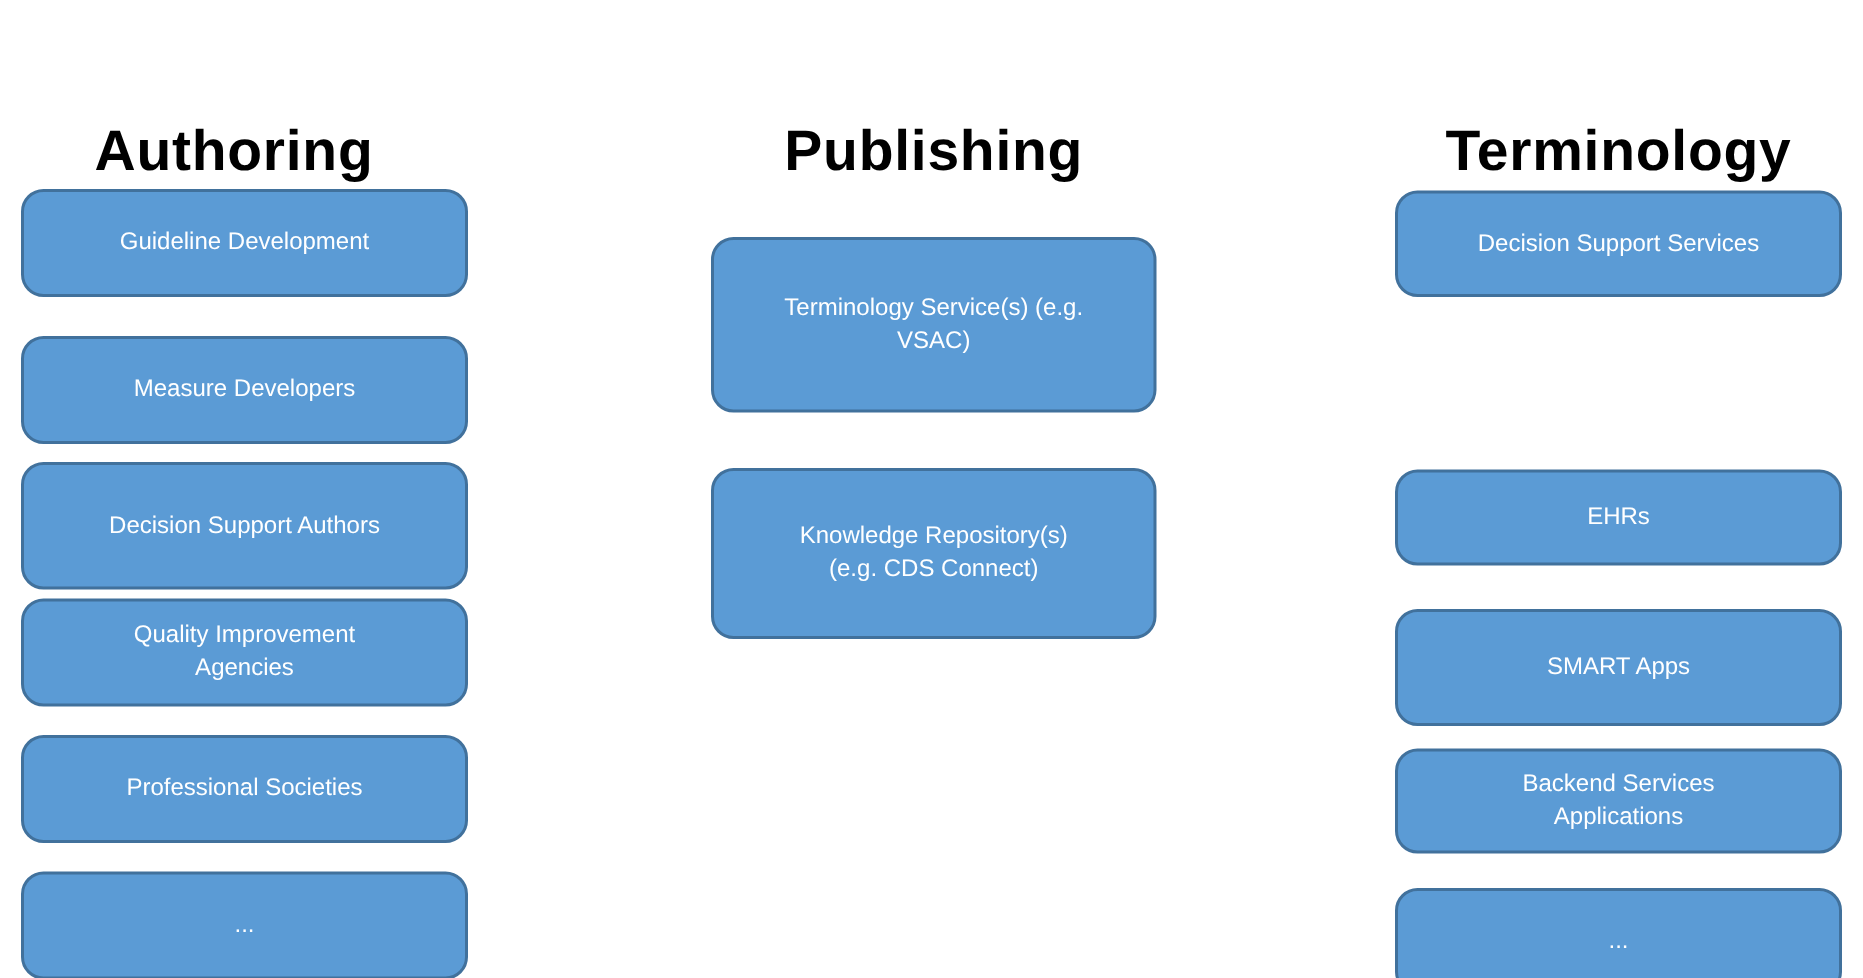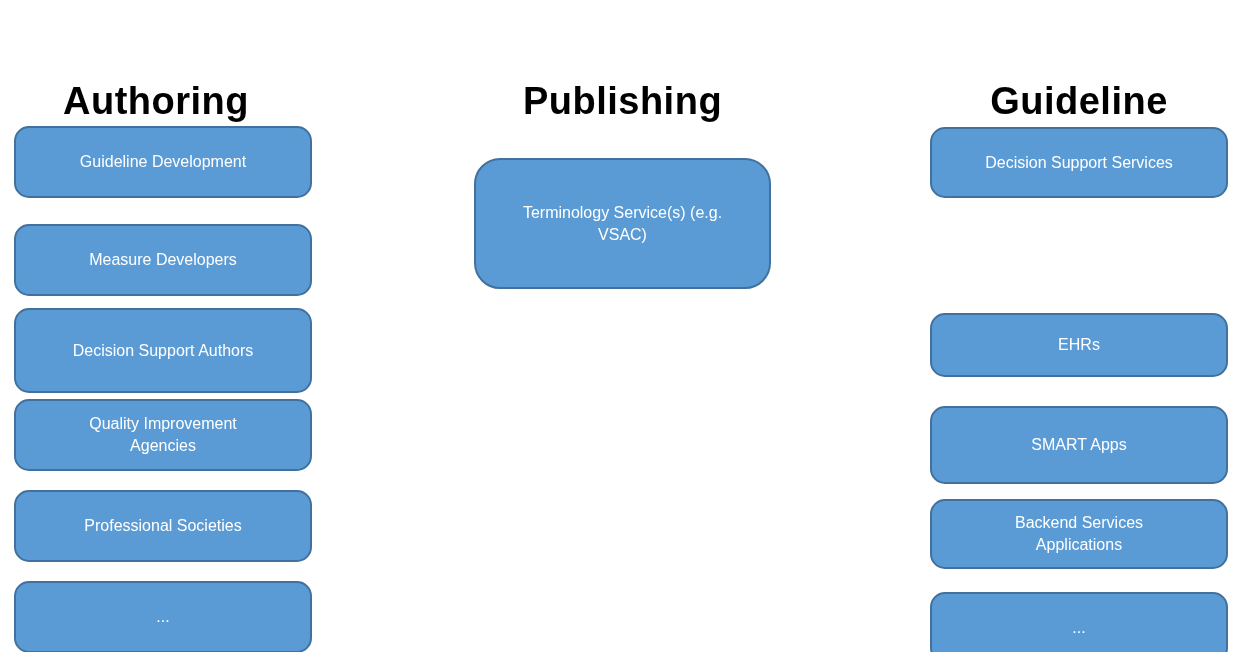--- a/index.html
+++ b/index.html
@@ -80,28 +80,32 @@
       <span class="node-label">Quality Improvement
 Agencies</span>
     </div>
     <div class="node" style="top:553px; height:72px;">
       <span class="node-label">...</span>
     </div>
   </section>
 
   <section class="col" style="left:474px; width:297px;">
     <h2 class="col-title">Publishing</h2>
-    <div class="node" style="top:130px; height:131px;border-radius:26px;">
+    <div class="node" style="top:130px; height:117px;">
       <span class="node-label">Terminology Service(s) (e.g.
 VSAC)</span>
+    </div>
+    <div class="node" style="top:284px; height:114px;">
+      <span class="node-label">Knowledge Repository(s)
+(e.g. CDS Connect)</span>
     </div>
   </section>
 
   <section class="col" style="left:930px; width:298px;">
-    <h2 class="col-title">Guideline</h2>
+    <h2 class="col-title">Terminology</h2>
     <div class="node" style="top:99px; height:71px;">
       <span class="node-label">Decision Support Services</span>
     </div>
     <div class="node" style="top:285px; height:64px;">
       <span class="node-label">EHRs</span>
     </div>
     <div class="node" style="top:378px; height:78px;">
       <span class="node-label">SMART Apps</span>
     </div>
     <div class="node" style="top:471px; height:70px;">

